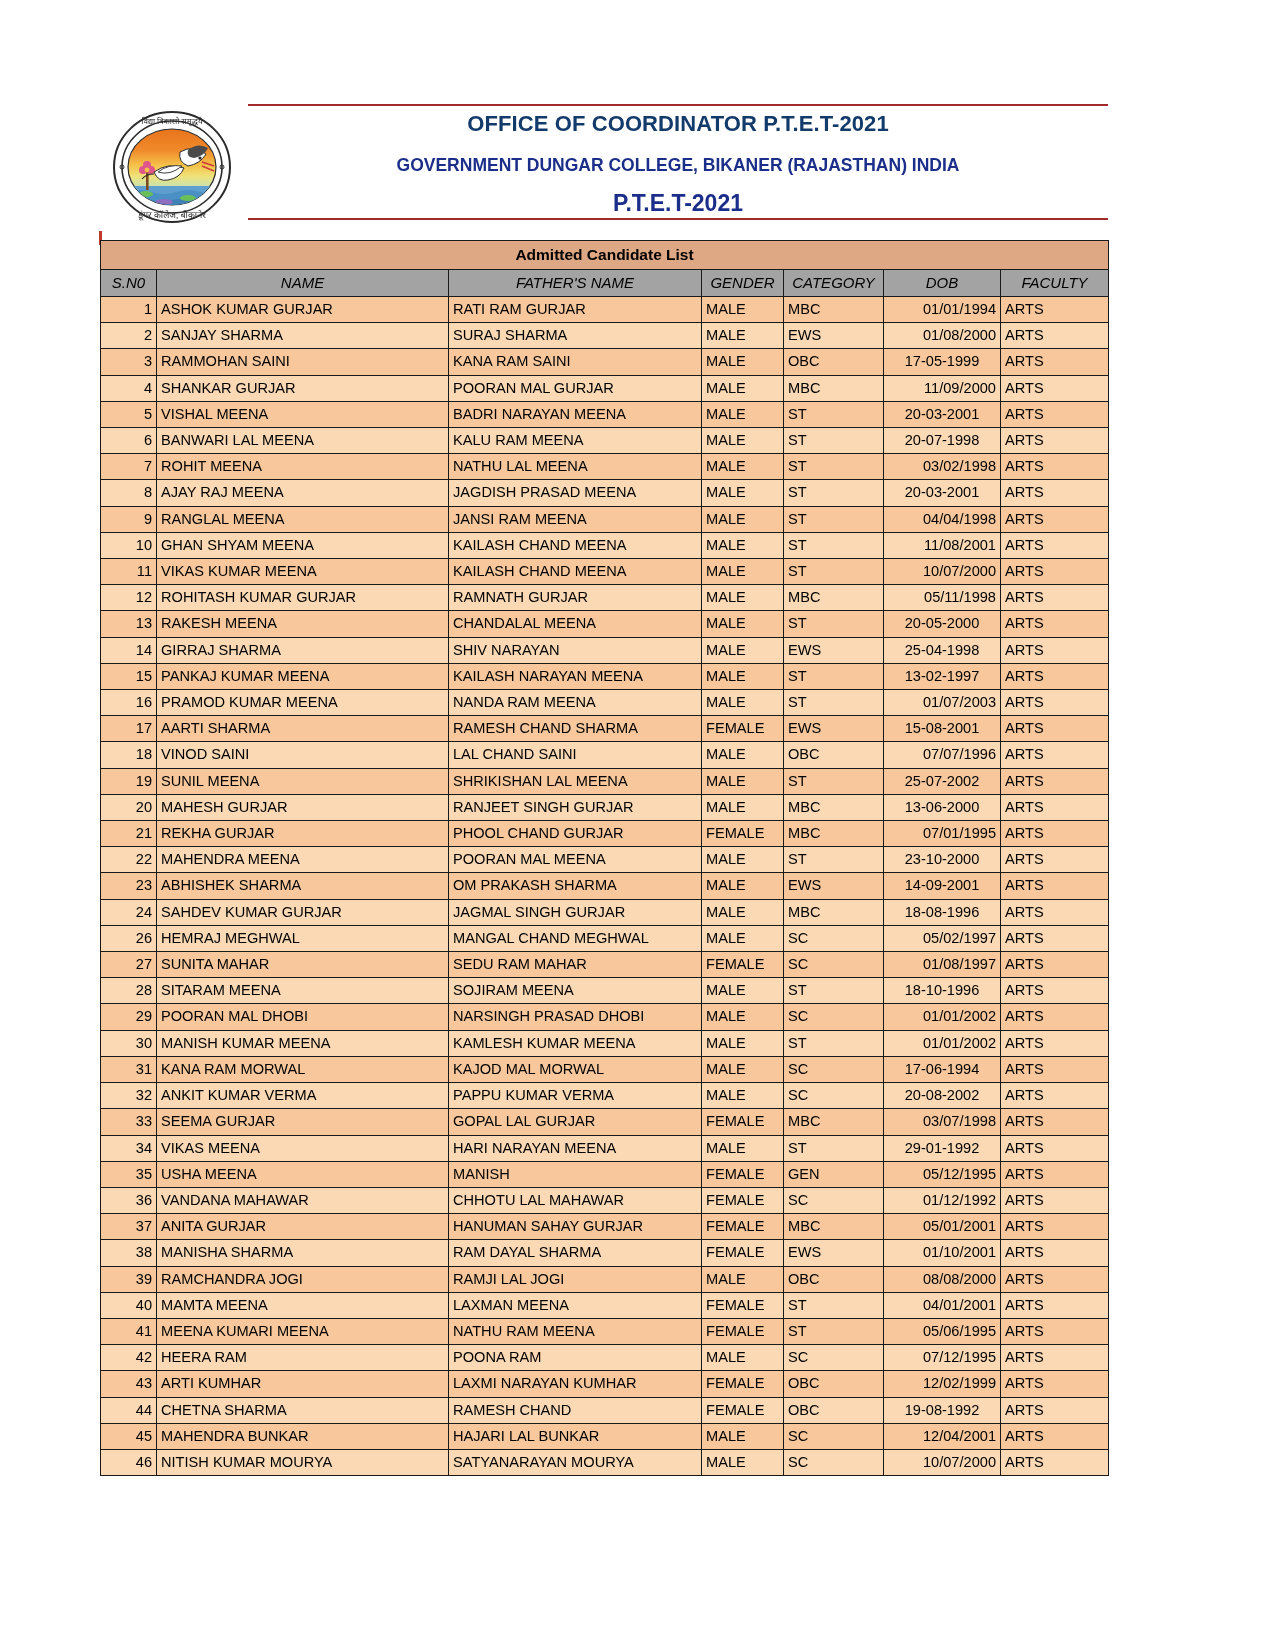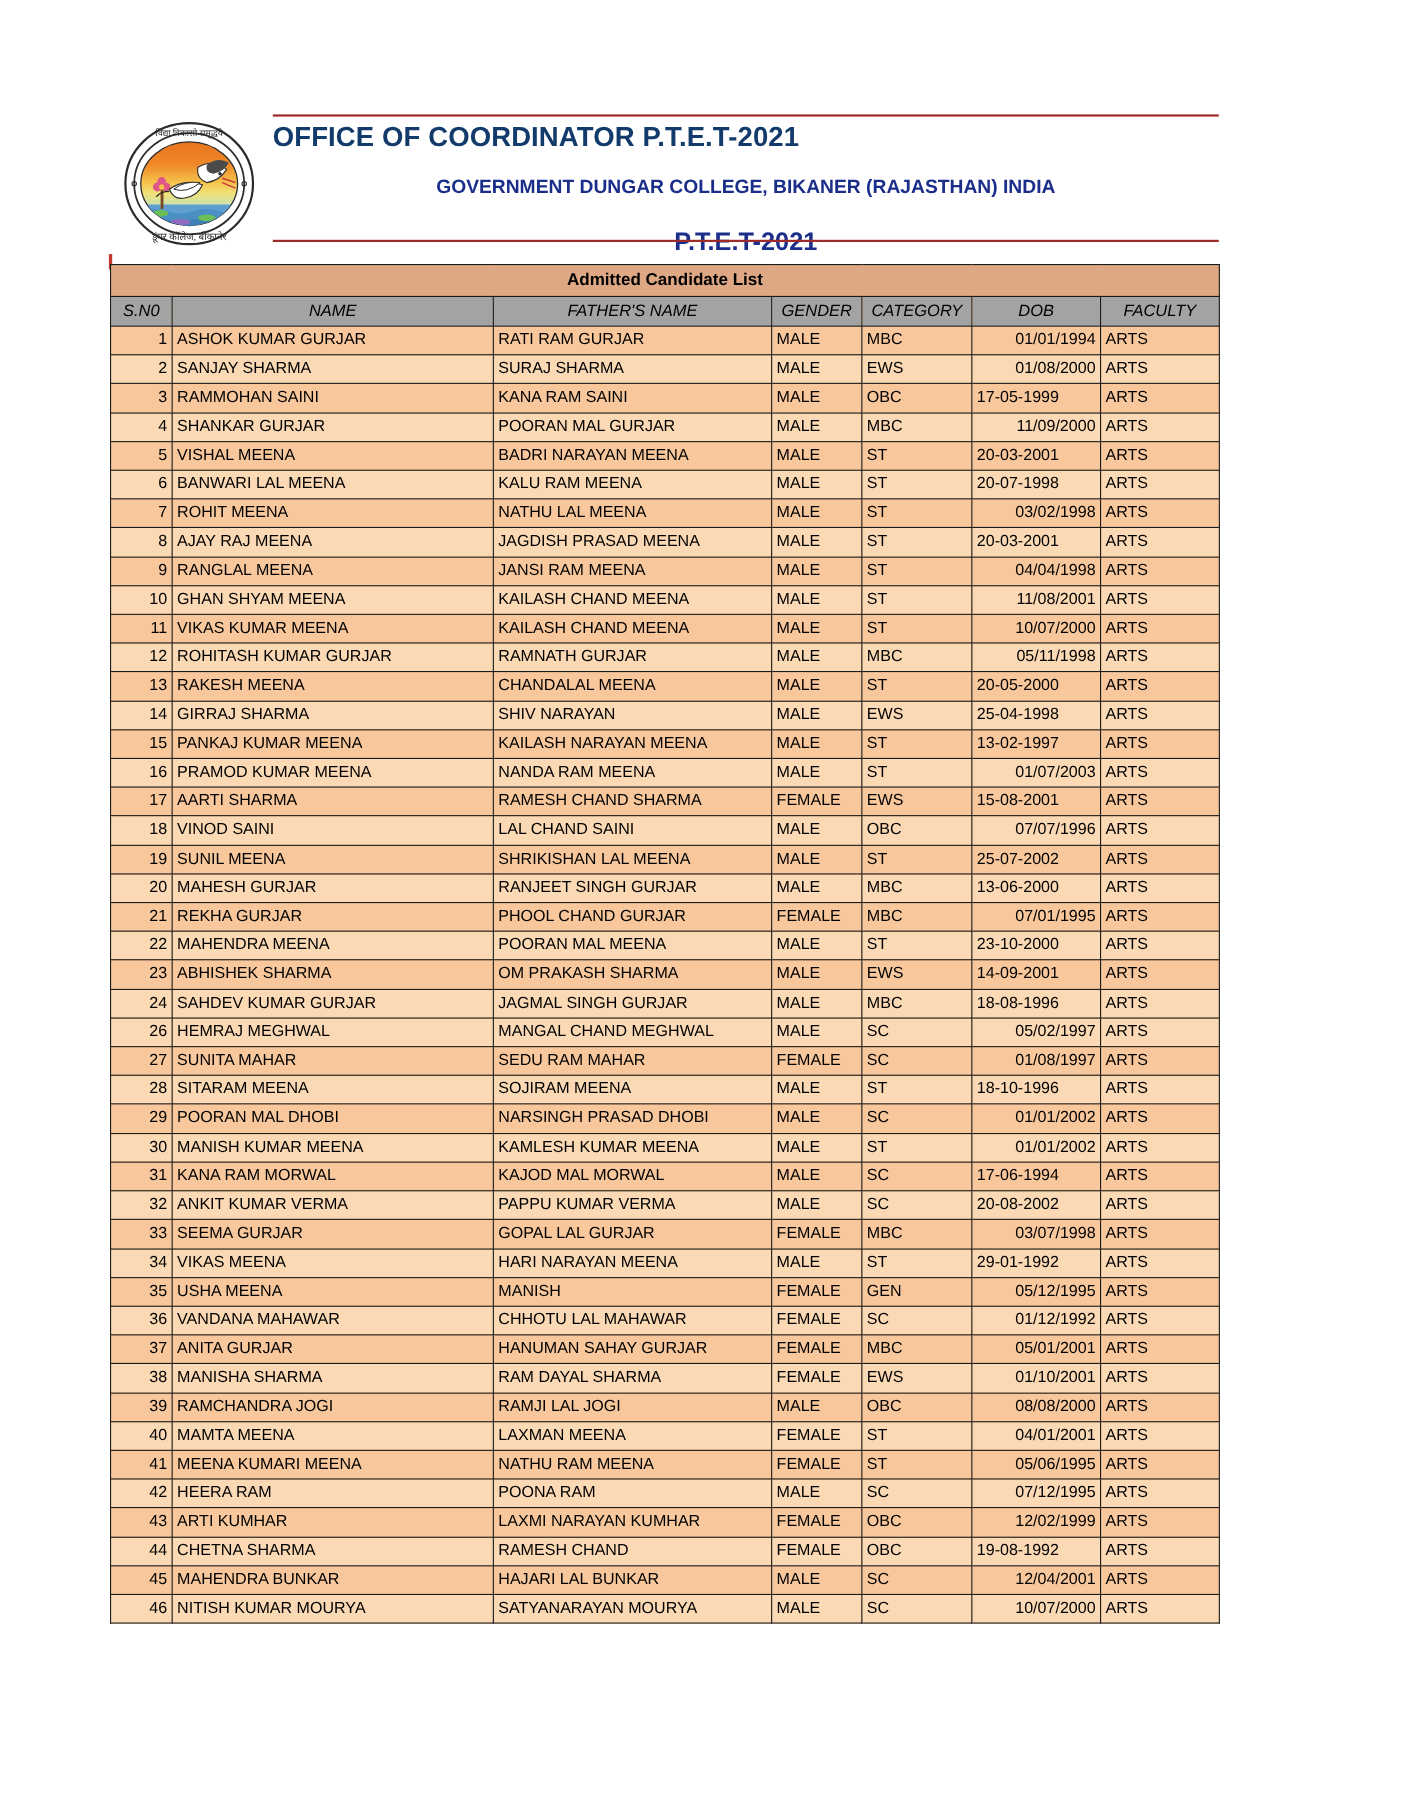--- a/index.html
+++ b/index.html
@@ -59,42 +59,42 @@
   .rule-bottom {
     position: absolute;
     left: 148px;
     top: 118px;
     width: 860px;
     height: 2px;
     background: #9e2a2a;
   }
 
   .title-1 {
-    text-align: left;
-    font-size: 25px;
+    text-align: center;
+    font-size: 22px;
     font-weight: bold;
     color: #123a6b;
     letter-spacing: 0.1px;
     margin-top: 12px;
     line-height: 1.1;
   }
   .title-2 {
     text-align: center;
     font-size: 17.5px;
     font-weight: bold;
     color: #1b2e8a;
     margin-top: 20px;
     line-height: 1.1;
   }
   .title-3 {
     text-align: center;
     font-size: 23px;
     font-weight: bold;
     color: #1b2e8a;
-    margin-top: 28px;
+    margin-top: 16px;
     line-height: 1.1;
   }
 
   
   .red-tick {
     position: absolute;
     left: 99px;
     top: 231px;
     width: 3px;
     height: 14px;
@@ -152,21 +152,21 @@
   tr.data-row.odd td { background: #f8c89c; }
   tr.data-row.even td { background: #fbd9b4; }
 
   td.c-sno { text-align: right; padding-right: 6px; }
   td.c-name,
   td.c-father,
   td.c-gender,
   td.c-category,
   td.c-faculty { text-align: left; }
   td.c-dob.align-right { text-align: right; padding-right: 4px; }
-  td.c-dob.align-left { text-align: left; padding-left: 4px; }
+  td.c-dob.align-left { text-align: center; padding-left: 4px; }
 
   col.w-sno { width: 56px; }
   col.w-name { width: 292px; }
   col.w-father { width: 253px; }
   col.w-gender { width: 82px; }
   col.w-category { width: 100px; }
   col.w-dob { width: 117px; }
   col.w-faculty { width: 108px; }
 </style>
 </head>

